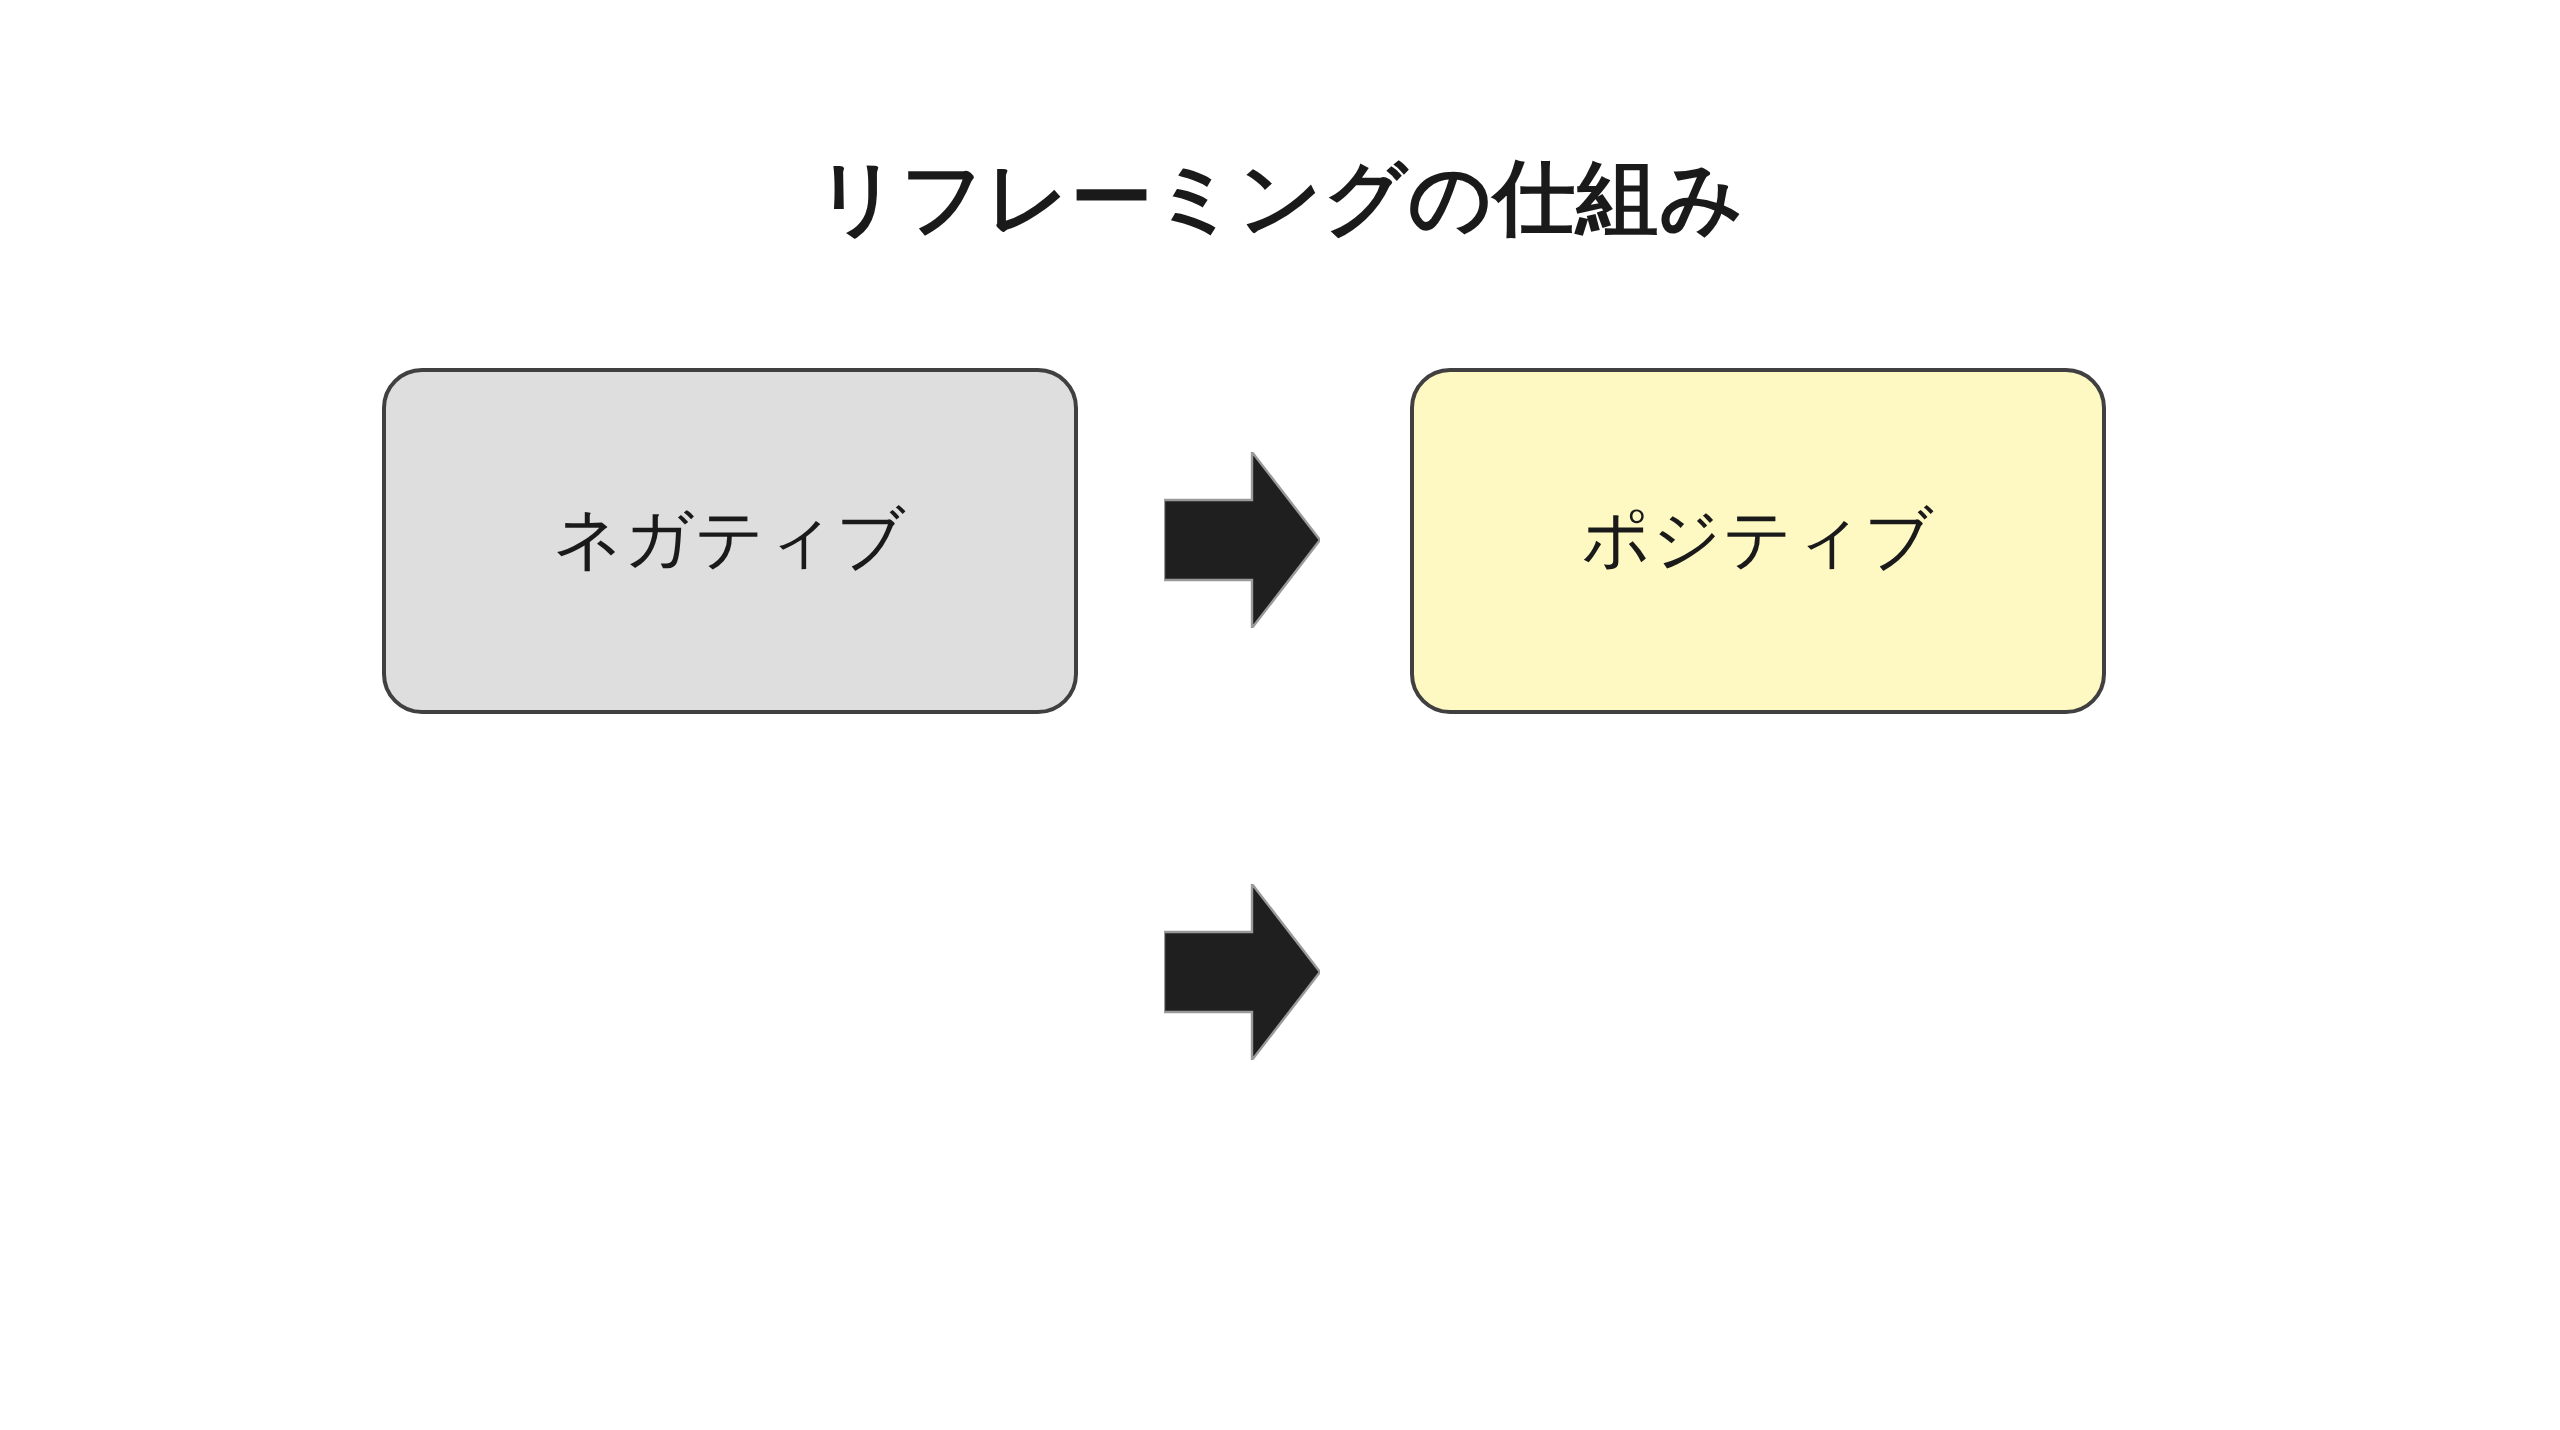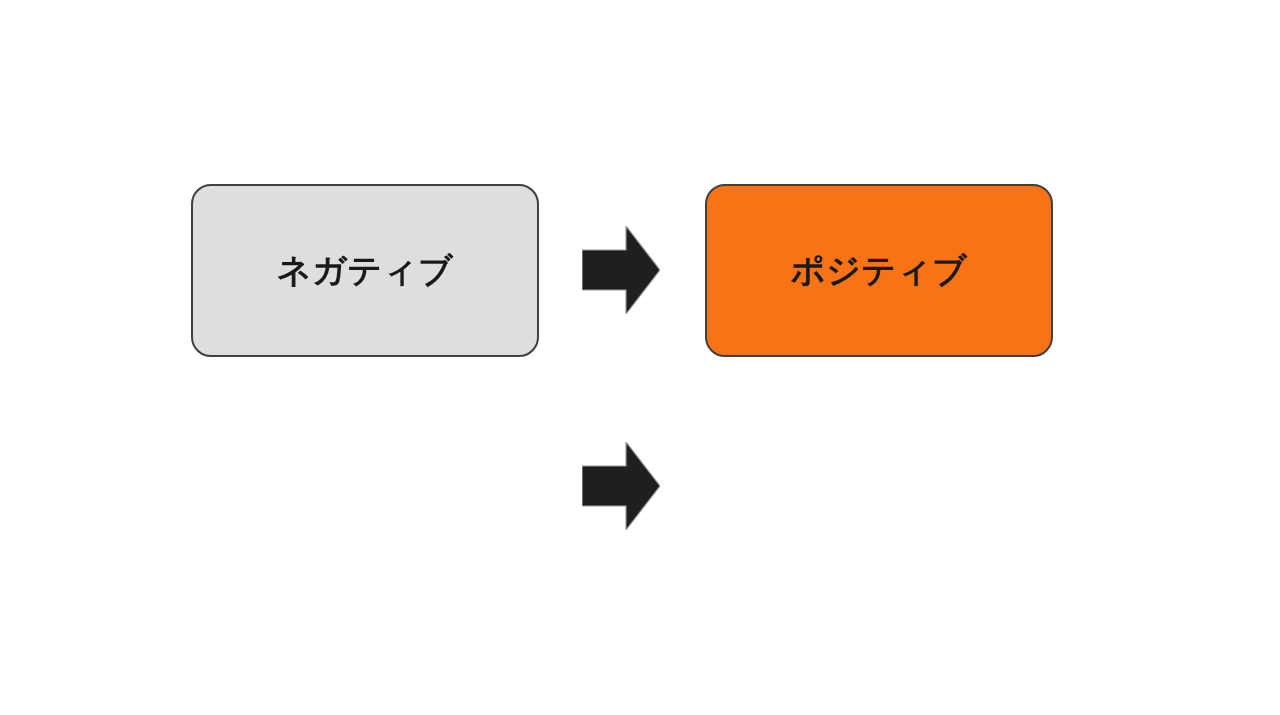--- a/index.html
+++ b/index.html
@@ -44,25 +44,25 @@
     width: 348px;
     height: 173px;
     border: 2px solid #404040;
     border-radius: 20px;
     display: flex;
     align-items: center;
     justify-content: center;
     text-align: center;
   }
   .box-negative { background: #dedede; }
-  .box-positive { background: #f97316; }
+  .box-positive { background: #fef9c3; }
 
   .box-text {
     font-size: 34px;
-    font-weight: bold;
+    font-weight: normal;
     color: #1a1a1a;
     line-height: 1.42;
     letter-spacing: 0.5px;
     white-space: pre-line;
   }
 
   #box-neg-label   { left: 191px; top: 184px; }
   #box-pos-label   { left: 705px; top: 184px; }
   #box-neg-thought { left: 191px; top: 400px; }
   #box-pos-thought { left: 705px; top: 400px; }
@@ -76,20 +76,21 @@
   }
   #arrow-top    { top: 226px; }
   #arrow-bottom { top: 442px; }
   .arrow svg { display: block; width: 100%; height: 100%; }
 </style>
 </head>
 <body>
 
 <div id="slide">
 
+  <div class="slide-title">リフレーミングの仕組み</div>
 
   <div class="box box-negative" id="box-neg-label">
     <span class="box-text">ネガティブ</span>
   </div>
 
   <div class="arrow" id="arrow-top">
     <svg viewBox="0 0 78 88" xmlns="http://www.w3.org/2000/svg" aria-hidden="true">
       <polygon points="0,24 44,24 44,0 78,44 44,88 44,64 0,64" fill="#1f1f1f" stroke="#9a9a9a" stroke-width="1.2"></polygon>
     </svg>
   </div>

